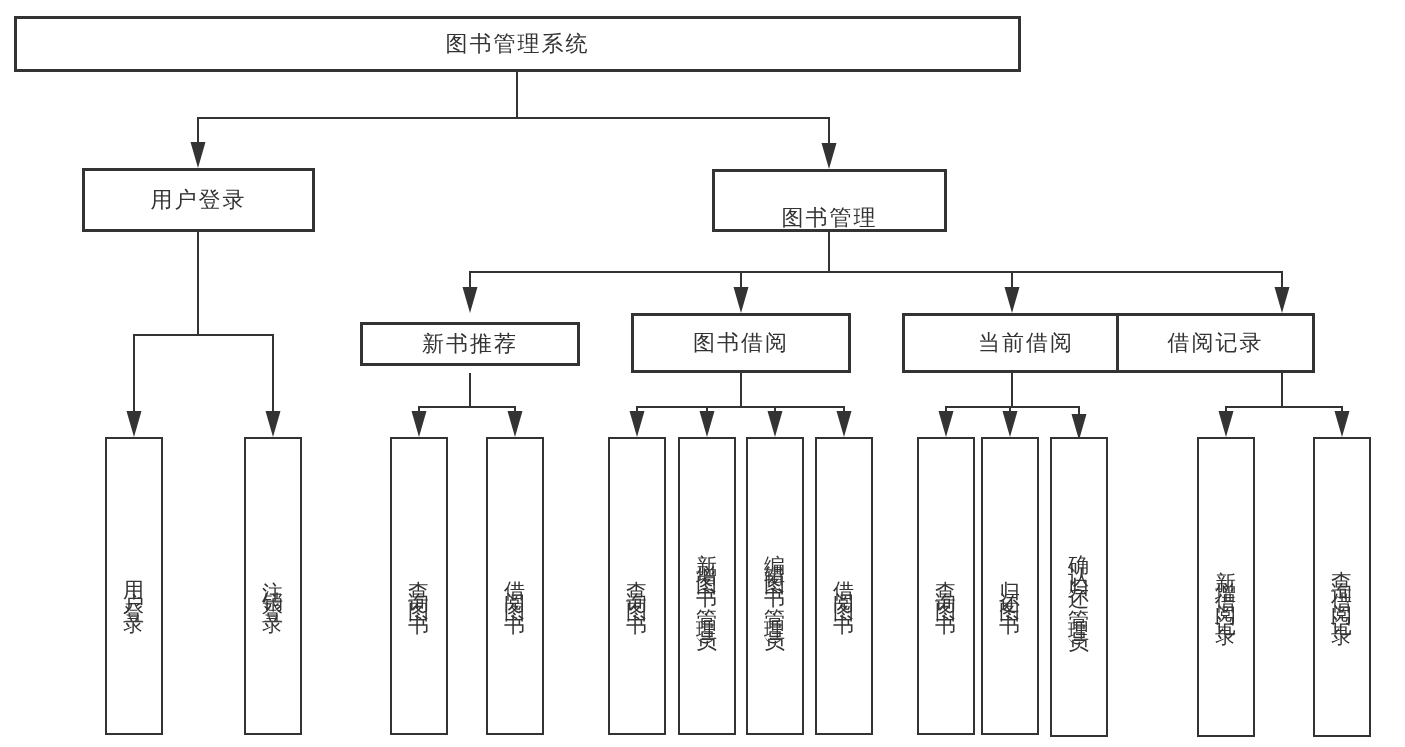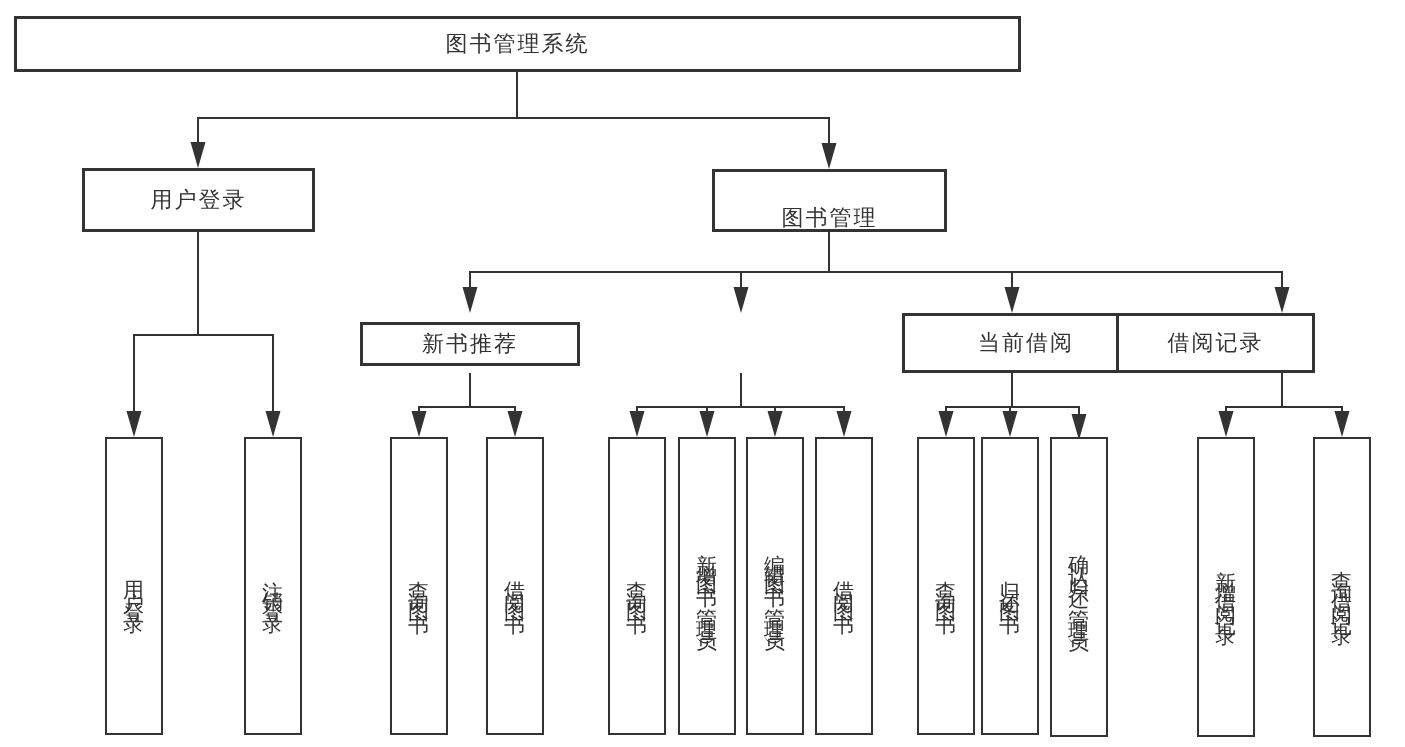--- a/index.html
+++ b/index.html
@@ -98,20 +98,23 @@
       </div>
       <div class="node horizontal lvl2" style="left: 82px; top: 168px; width: 233px; height: 64px;">
         <span class="node-label">用户登录</span>
       </div>
       <div class="node horizontal lvl2" style="left: 712px; top: 169px; width: 235px; height: 63px; align-items: flex-end;">
         <span class="node-label">图书管理</span>
       </div>
       <div class="node horizontal lvl3" style="left: 360px; top: 313px; width: 220px; height: 44px; margin-top: 9px;">
         <span class="node-label">新书推荐</span>
       </div>
+      <div class="node horizontal lvl3" style="left: 631px; top: 313px; width: 220px; height: 60px;">
+        <span class="node-label">图书借阅</span>
+      </div>
       <div class="node horizontal lvl3" style="left: 902px; top: 313px; width: 220px; height: 60px; padding-left: 28px;">
         <span class="node-label">当前借阅</span>
       </div>
       <div class="node horizontal lvl3" style="left: 1116px; top: 313px; width: 199px; height: 60px;">
         <span class="node-label">借阅记录</span>
       </div>
       <div class="node vertical lvl4" style="left: 105px; top: 437px; width: 58px; height: 298px;">
         <span class="node-label">用户登录</span>
       </div>
       <div class="node vertical lvl4" style="left: 244px; top: 437px; width: 58px; height: 298px;">

